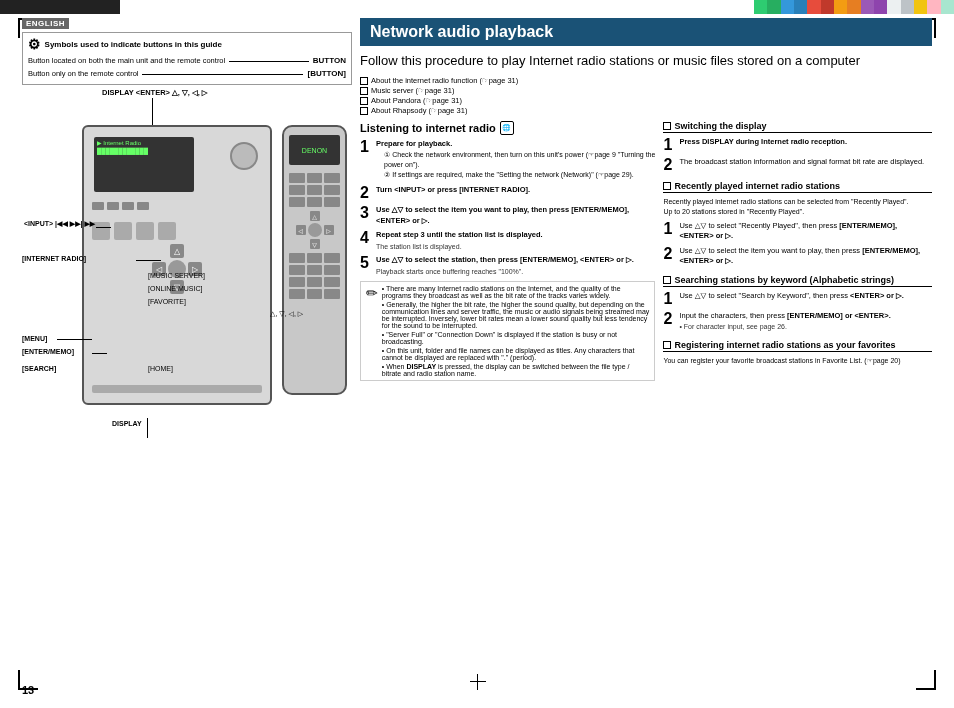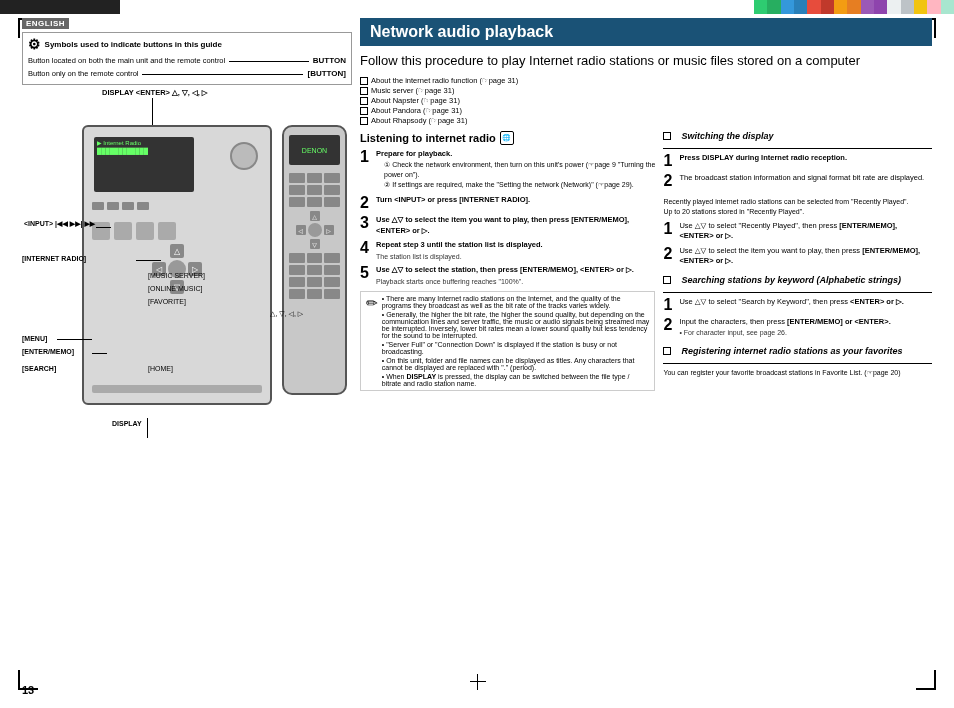--- a/index.html
+++ b/index.html
@@ -173,25 +173,24 @@
     .right-col {
       flex: 1;
     }
 
     
     .section-heading {
       font-size: 9px;
       font-weight: bold;
       border-bottom: 1px solid #000;
       margin-bottom: 4px;
-      padding-bottom: 7px;
+      padding-bottom: 1px;
       display: flex;
       align-items: center;
-      gap: 10px;
-      font-style: italic;
+      gap: 3px;
     }
     .section-heading .chk {
       width: 8px;
       height: 8px;
       border: 1px solid #000;
       display: inline-block;
       flex-shrink: 0;
     }
 
     
@@ -491,24 +490,20 @@
     <div class="menu-item">
       <span class="checkbox-icon"></span>
       <span>About the internet radio function (<span style="font-family:serif;">☞</span>page 31)</span>
     </div>
     <div class="menu-item">
       <span class="checkbox-icon"></span>
       <span>Music server (<span style="font-family:serif;">☞</span>page 31)</span>
     </div>
     <div class="menu-item">
       <span class="checkbox-icon"></span>
-      <span>About Napster (<span style="font-family:serif;">☞</span>page 31)</span>
-    </div>
-    <div class="menu-item">
-      <span class="checkbox-icon"></span>
       <span>About Pandora (<span style="font-family:serif;">☞</span>page 31)</span>
     </div>
     <div class="menu-item">
       <span class="checkbox-icon"></span>
       <span>About Rhapsody (<span style="font-family:serif;">☞</span>page 31)</span>
     </div>
   </div>
 
   <div class="two-col">
 
@@ -586,20 +581,24 @@
         </div>
         <div class="step">
           <div class="step-number">2</div>
           <div class="step-content">
             The broadcast station information and signal format bit rate are displayed.
           </div>
         </div>
       </div>
 
       <div class="right-section">
+        <div class="section-heading">
+          <span class="chk"></span>
+          <span>Recently played internet radio stations</span>
+        </div>
         <div style="font-size:7px; margin-bottom:4px; line-height:1.4;">
           Recently played internet radio stations can be selected from "Recently Played".<br>
           Up to 20 stations stored in "Recently Played".
         </div>
         <div class="step">
           <div class="step-number">1</div>
           <div class="step-content">
             Use △▽ to select "Recently Played", then press <strong>[ENTER/MEMO], &lt;ENTER&gt; or ▷.</strong>
           </div>
         </div>

